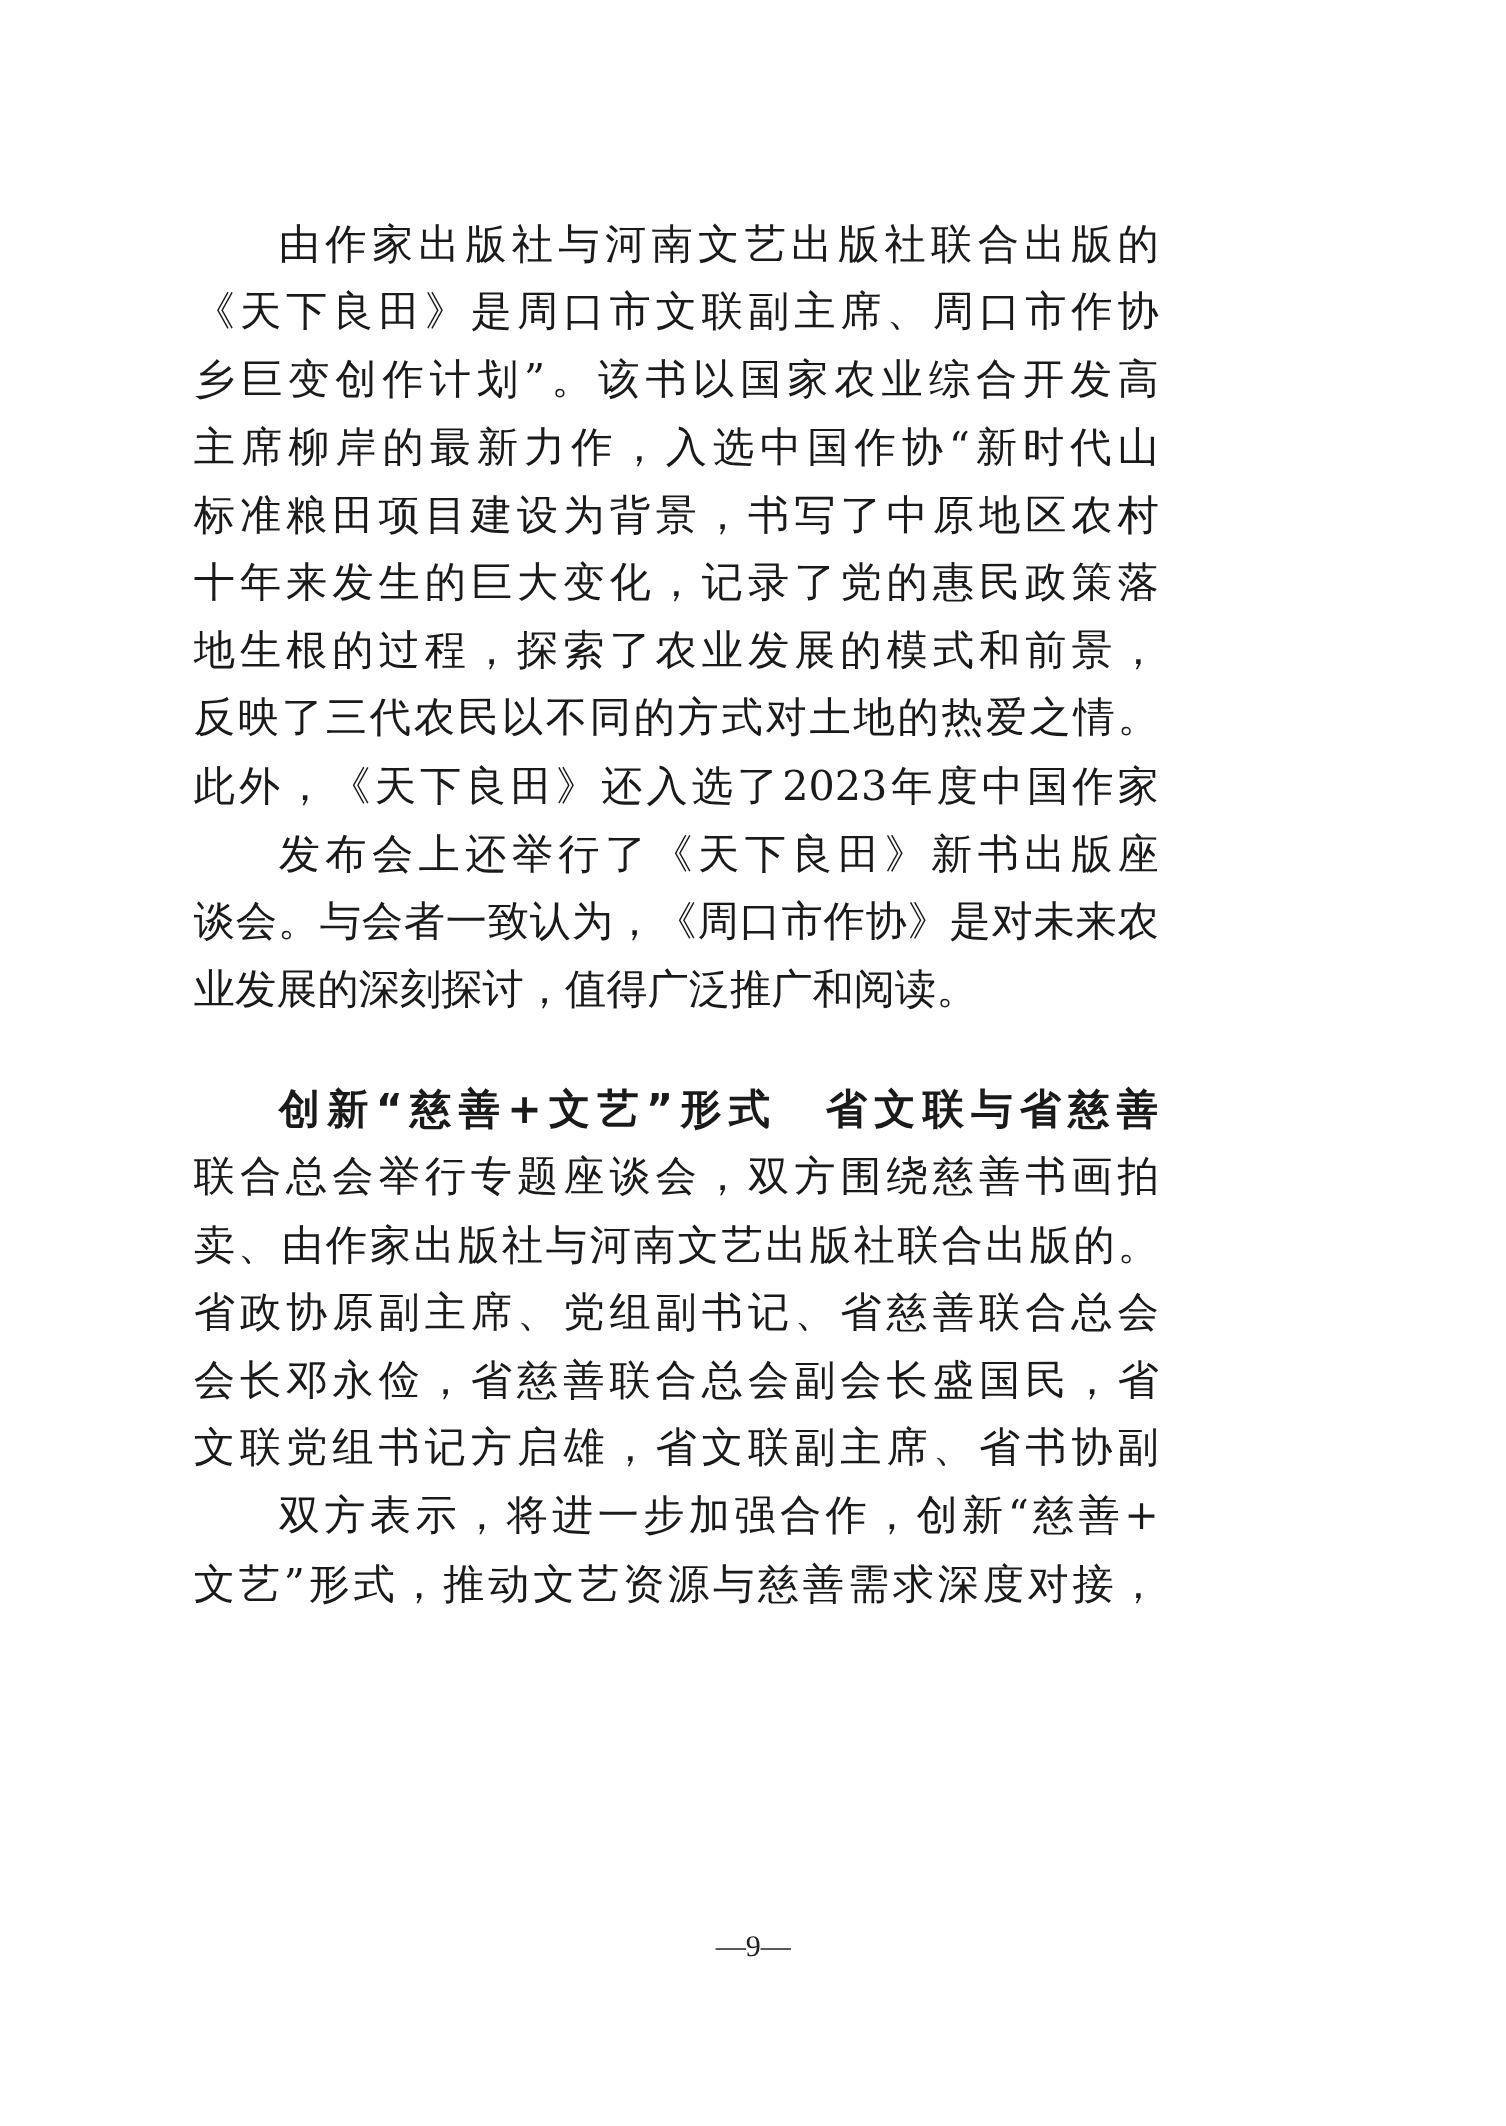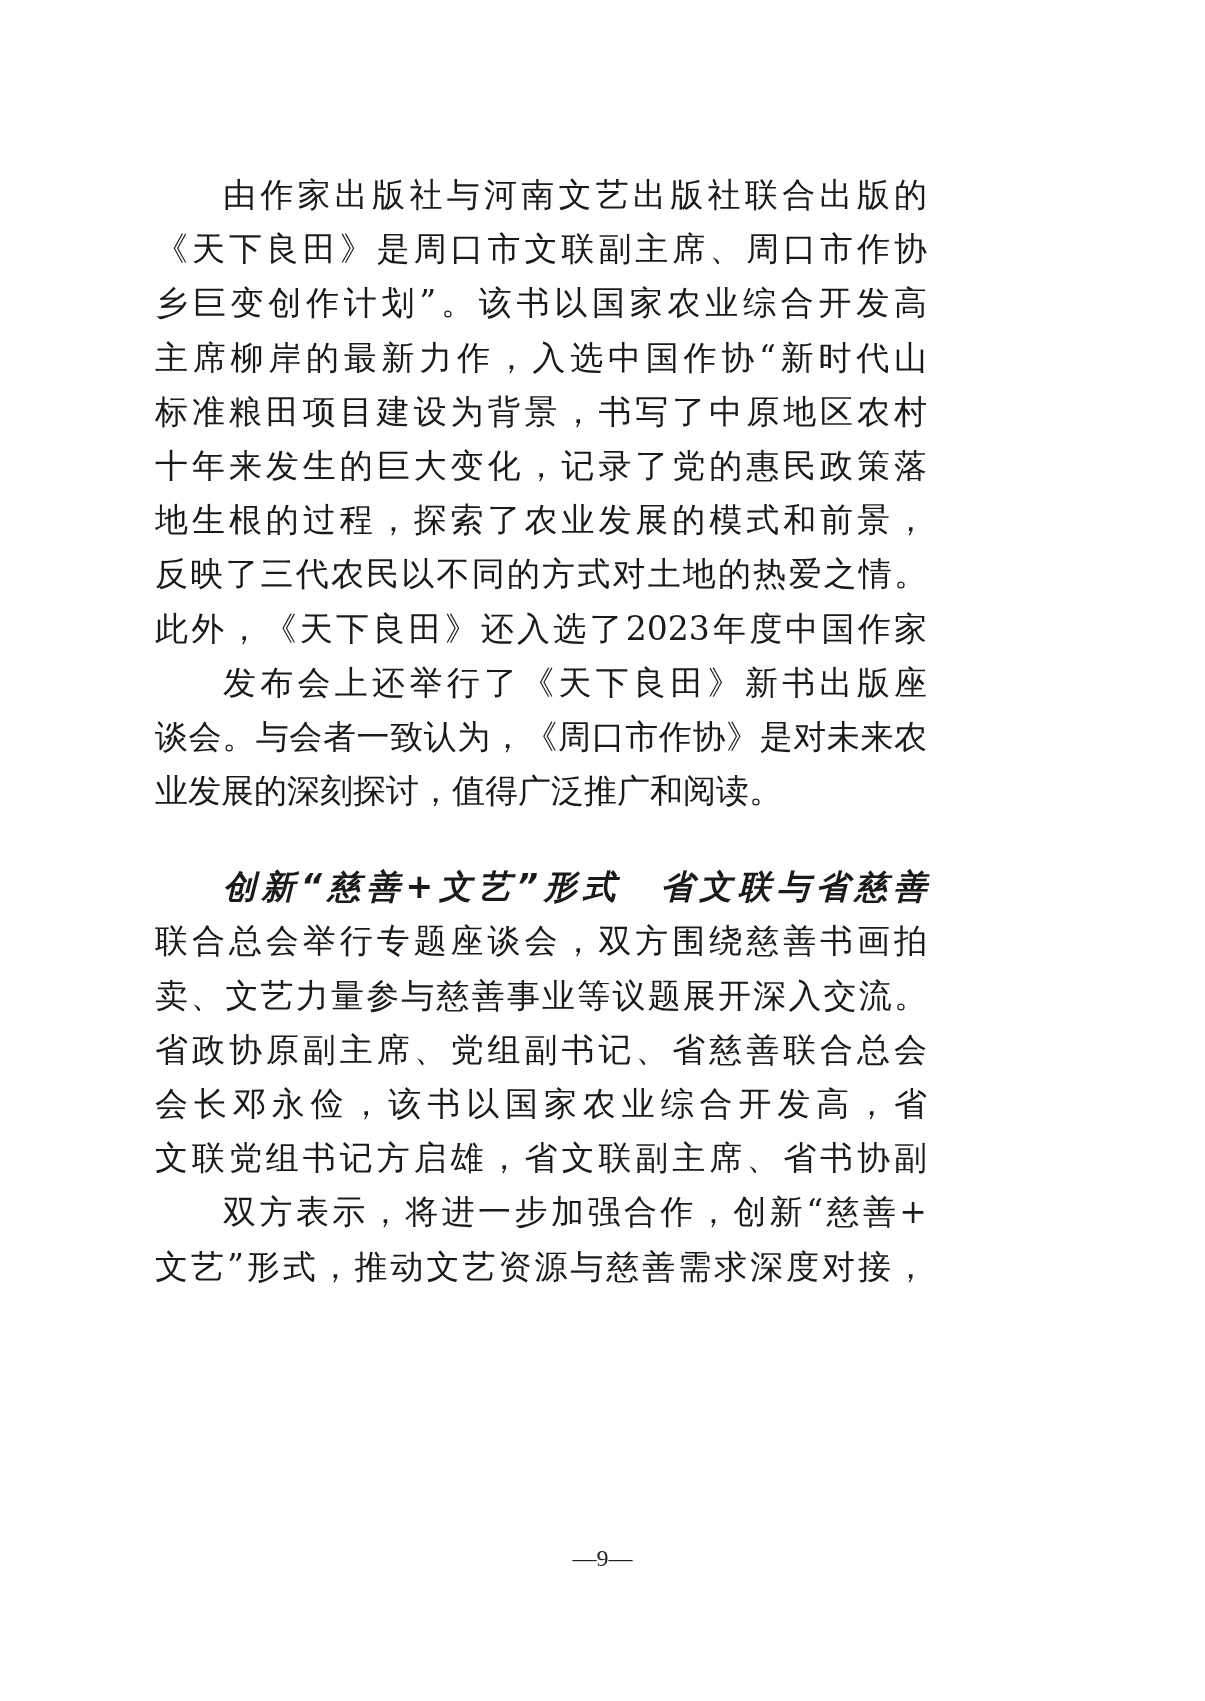--- a/index.html
+++ b/index.html
@@ -36,21 +36,20 @@
   .line.indent {
     padding-left: 68px;
   }
   .gap {
     height: 42px;
   }
   .bold {
     font-family: "DejaVu Sans", "Liberation Sans", sans-serif;
     font-weight: bold;
     letter-spacing: 0.5px;
-    font-style: italic;
   }
   .page-number {
     position: absolute;
     left: 0;
     width: 1205px;
     top: 1545px;
     text-align: center;
     font-family: "Liberation Serif", "DejaVu Serif", serif;
     font-size: 24px;
     color: #222;
@@ -79,23 +78,23 @@
       <div class="line last">业发展的深刻探讨，值得广泛推广和阅读。</div>
     </div>
   </div>
 
   <div class="gap"></div>
 
   <div>
     <div>
       <div class="line indent bold">创新“慈善+文艺”形式　省文联与省慈善</div>
       <div class="line">联合总会举行专题座谈会，双方围绕慈善书画拍</div>
-      <div class="line">卖、文艺力量参与慈善事业等议题展开深入交流。</div>
+      <div class="line">卖、由作家出版社与河南文艺出版社联合出版的。</div>
       <div class="line">省政协原副主席、党组副书记、省慈善联合总会</div>
-      <div class="line">会长邓永俭，该书以国家农业综合开发高，省</div>
+      <div class="line">会长邓永俭，省慈善联合总会副会长盛国民，省</div>
       <div class="line">文联党组书记方启雄，省文联副主席、省书协副</div>
     </div>
     <div>
       <div class="line indent">双方表示，将进一步加强合作，创新“慈善+</div>
       <div class="line">文艺”形式，推动文艺资源与慈善需求深度对接，</div>
     </div>
   </div>
 
 </div>
 

